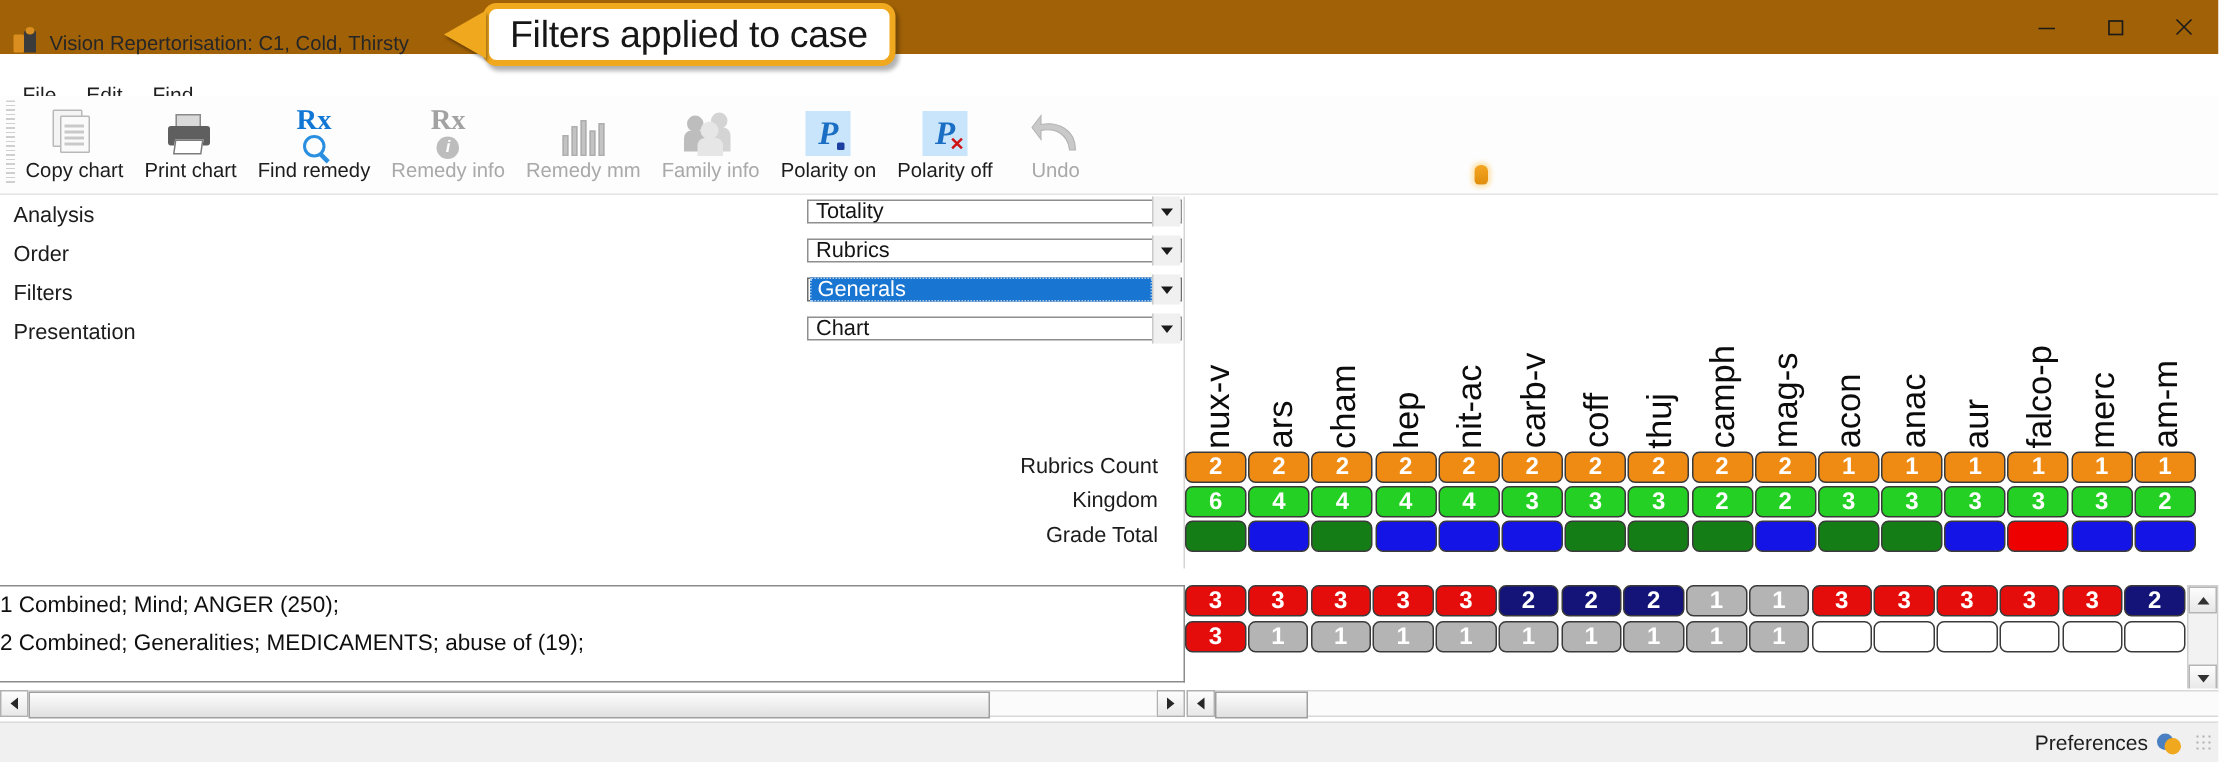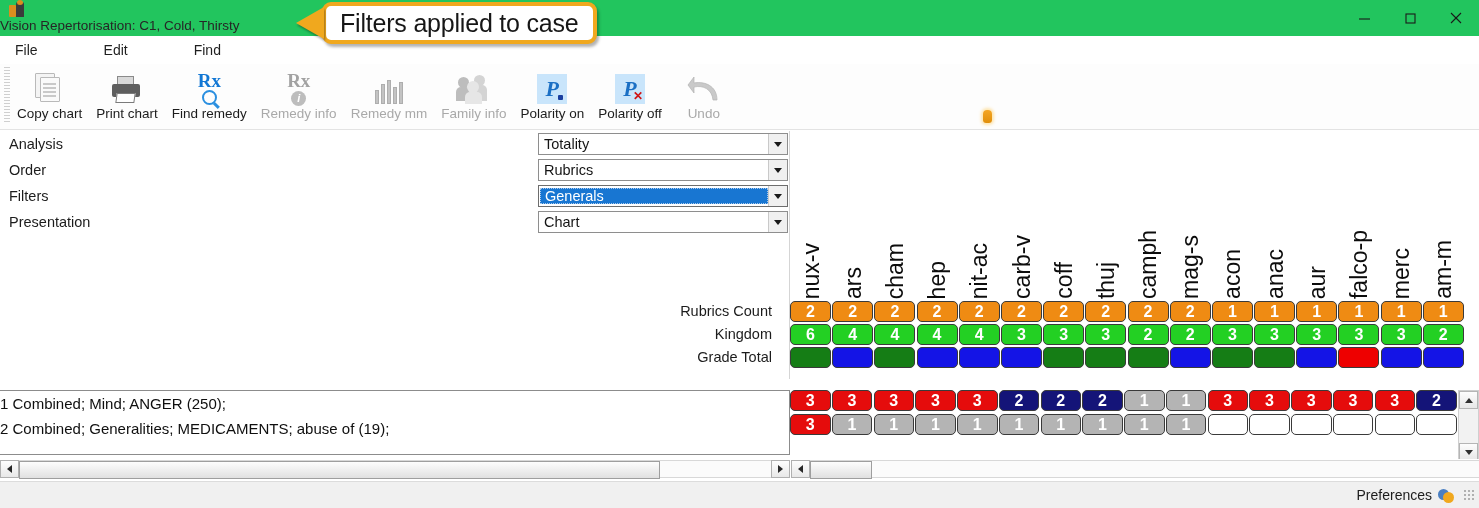--- a/index.html
+++ b/index.html
@@ -8,21 +8,21 @@
     width:1479px; height:508px;
     font-family:"Liberation Sans", sans-serif;
     background:#ffffff;
     overflow:hidden;
     position:relative;
   }
 
   
   .titlebar{
     position:absolute; left:0; top:0; width:1479px; height:36px;
-    background:#22c55e; display:flex; align-items:flex-start;flex-direction:column;
+    background:#a16207; display:flex; align-items:flex-end;
   }
   .app-icon{
     width:18px; height:18px; margin-left:8px; margin-right:7px;
     position:relative; flex:none;
   }
   .app-icon .b1{position:absolute;left:1px;top:5px;width:7px;height:12px;background:#d98e1f;border-radius:1px;}
   .app-icon .b2{position:absolute;left:8px;top:2px;width:8px;height:15px;background:#3b3b3b;border-radius:2px 2px 0 0;}
   .app-icon .b3{position:absolute;left:9px;top:0px;width:6px;height:5px;background:#d98e1f;border-radius:50%;}
   .title-text{
     font-size:13.5px; color:#262626; white-space:nowrap;
@@ -55,22 +55,22 @@
     height:42px;
     display:flex;align-items:center;
     padding:8px 14px;
     margin-left:-2px;
     box-shadow:2px 3px 3px rgba(0,0,0,0.3);
   }
   .callout-box span{font-size:25px;color:#161616;white-space:nowrap;letter-spacing:-0.2px;}
 
   
   .menubar{
-    position:absolute;left:0;top:37px;width:1479px;height:26px;
-    display:flex; align-items:center; background:#fff;gap:46px;
+    position:absolute;left:0;top:50px;width:1479px;height:26px;
+    display:flex; align-items:center; background:#fff;
   }
   .menu-item{
     font-size:14px;color:#1f1f1f;padding:3px 9px;margin-left:2px;cursor:default;
   }
   .menu-item:first-child{margin-left:6px;}
 
   
   .toolbar{
     position:absolute;left:0;top:64px;width:1479px;height:66px;
     background:#fdfdfd; display:flex; align-items:flex-start;
@@ -131,21 +131,21 @@
     box-shadow:0 0 3px 2px rgba(255,200,80,0.45);
   }
 
   
   .settings{
     position:absolute;left:0;top:131px;width:790px;height:105px;background:#fff;
   }
   .srow{height:26px;display:flex;align-items:center;position:relative;}
   .slbl{font-size:14.5px;color:#1c1c1c;padding-left:9px;}
   .combo{
-    position:absolute;left:538px;top:2px;width:250px;height:22px;
+    position:absolute;left:538px;top:2px;width:250px;height:16px;
     border:1px solid #8e8e8e;background:#fff;display:flex;align-items:center;
   }
   .combo .val{flex:1;font-size:14.5px;color:#141414;padding-left:5px;white-space:nowrap;overflow:hidden;}
   .combo .arrow{
     width:19px;height:20px;background:#f0f0f0;border-left:1px solid #c9c9c9;
     display:flex;align-items:center;justify-content:center;
   }
   .combo .arrow i{
     display:block;width:0;height:0;border-left:4px solid transparent;border-right:4px solid transparent;border-top:5px solid #1a1a1a;
   }

